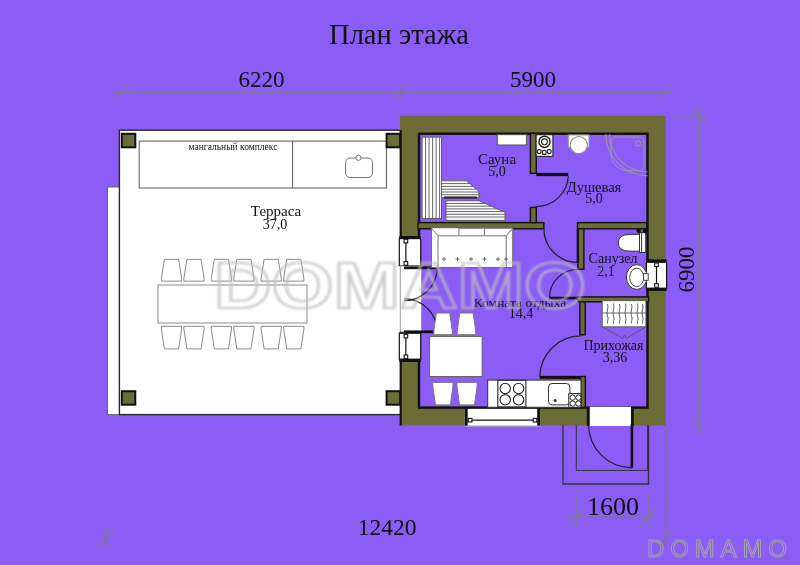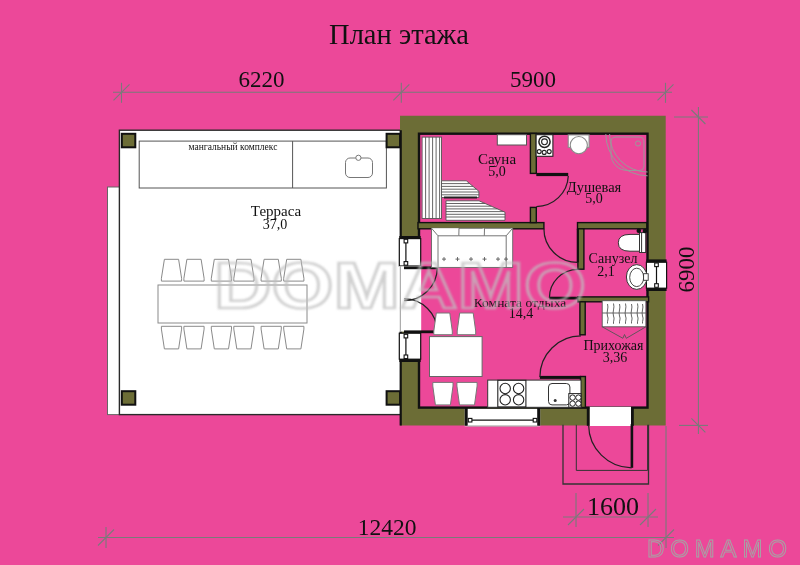--- a/index.html
+++ b/index.html
@@ -1,16 +1,16 @@
 <!DOCTYPE html>
 <html><head>
 <meta charset="utf-8">
 <style>
 html,body{margin:0;padding:0;background:#fff;}
-#plan{position:relative;width:800px;height:565px;background:#ec4899;overflow:hidden;
+#plan{position:relative;width:800px;height:565px;background:#8b5cf6;overflow:hidden;
 font-family:"Liberation Serif",serif;}
 svg{position:absolute;left:0;top:0;}
 </style>
 </head>
 <body>
 <div id="plan">
 <svg width="800" height="565" viewBox="0 0 800 565">
 <defs>
 <filter id="wblur" x="-20%" y="-20%" width="140%" height="140%">
           <feGaussianBlur stdDeviation="1.1"></feGaussianBlur>

